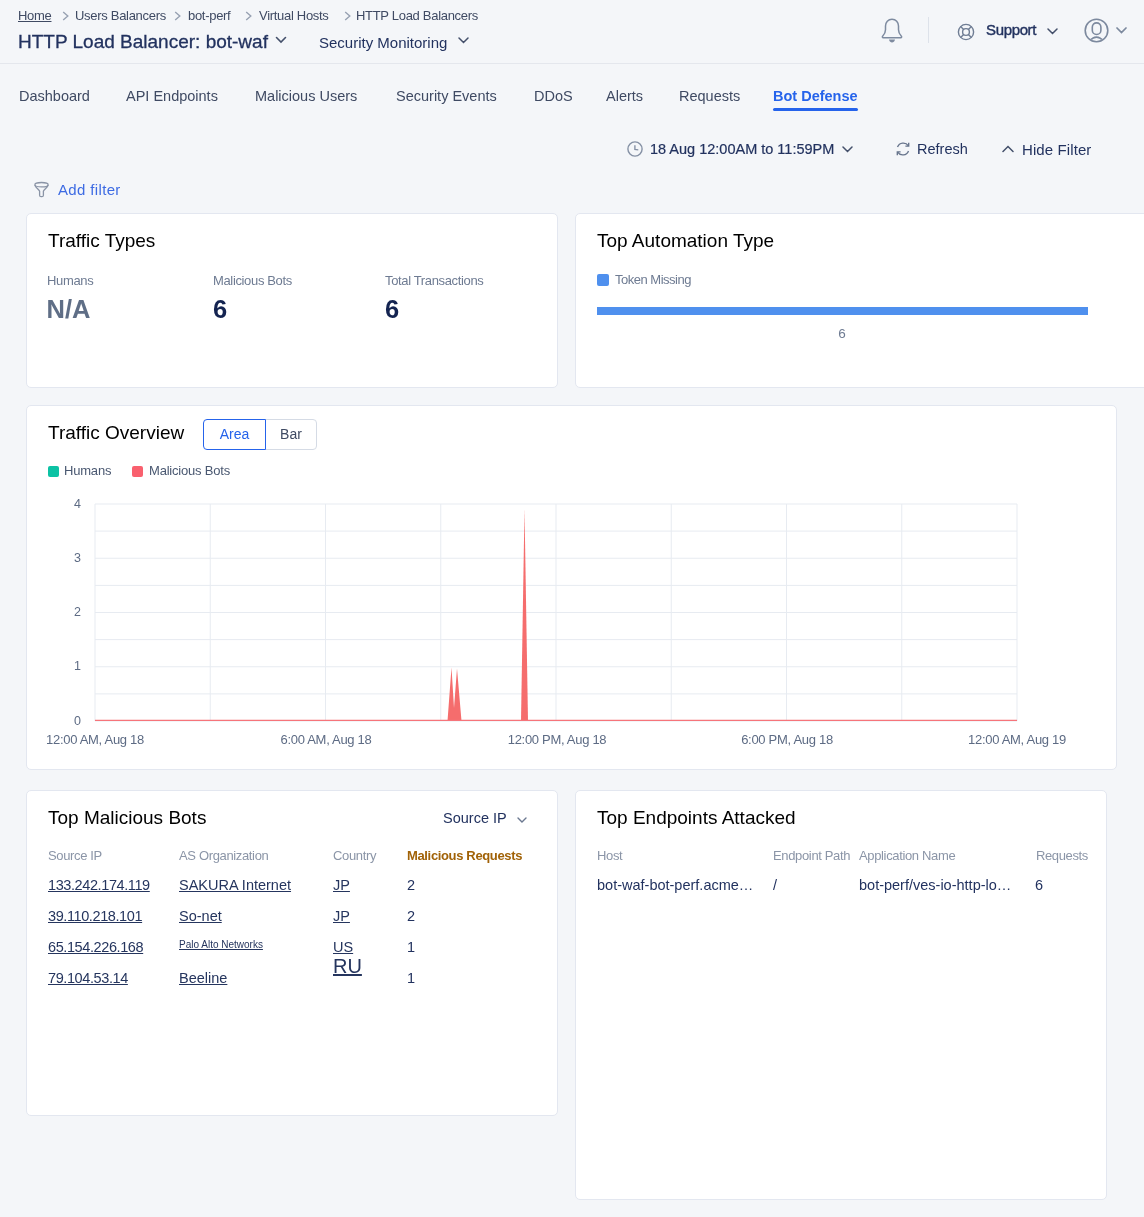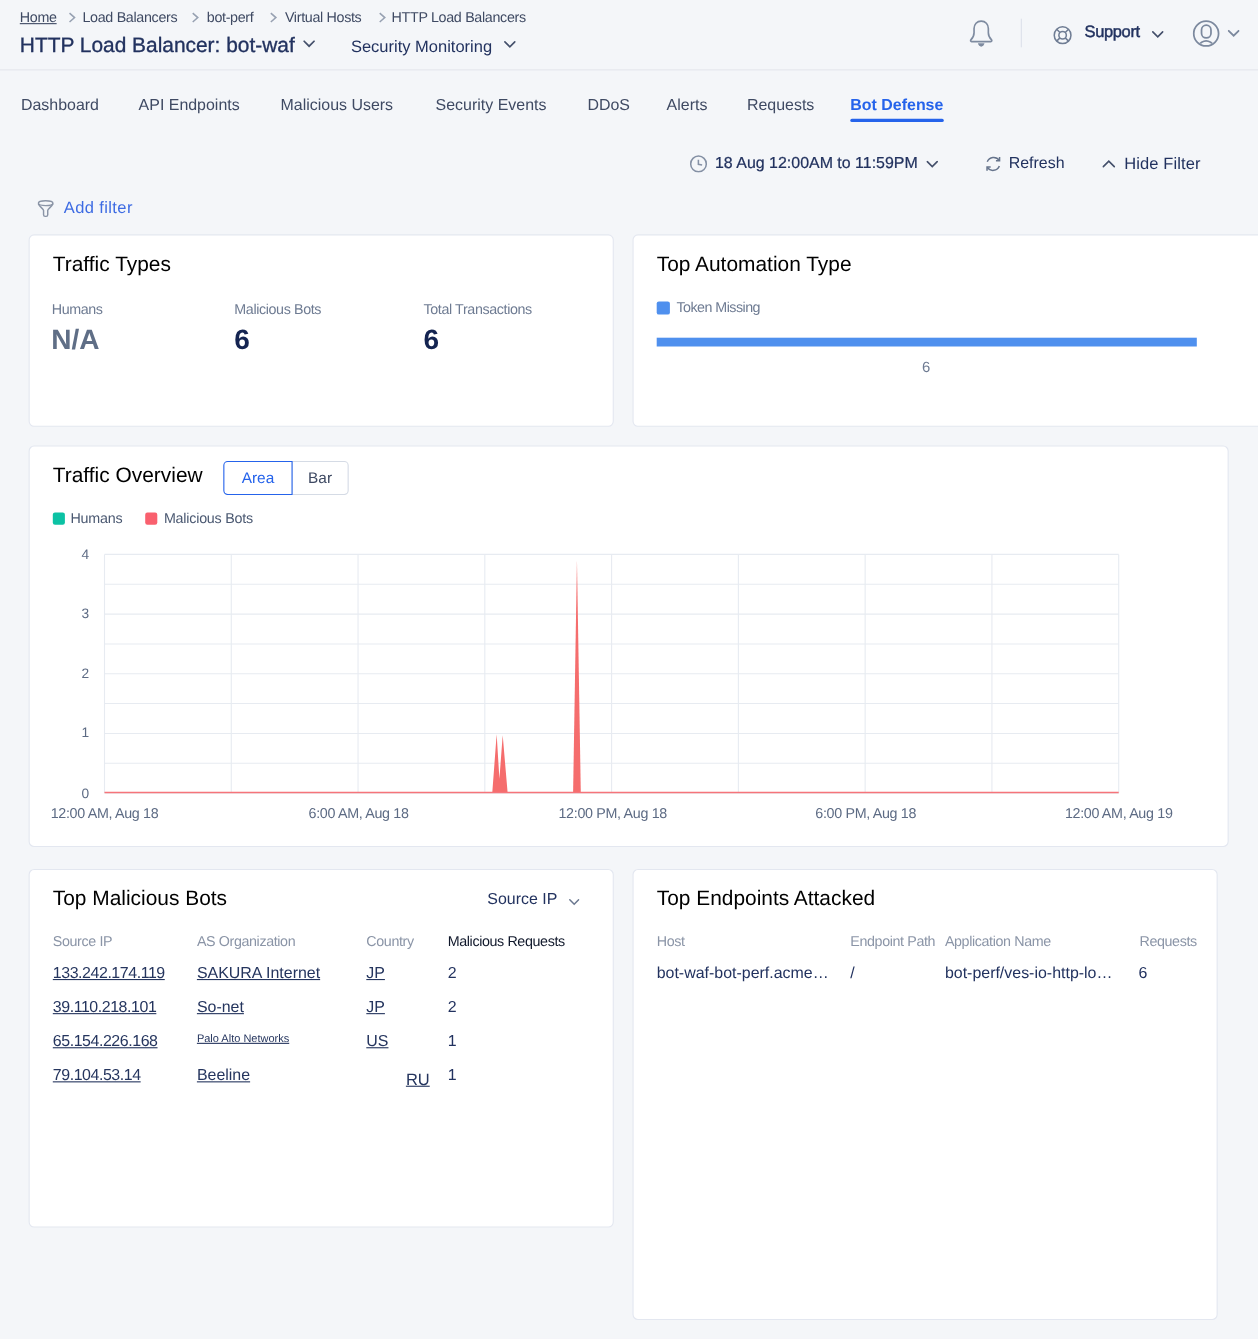--- a/index.html
+++ b/index.html
@@ -15,21 +15,21 @@
 </head>
 <body>
 
 <div class="abs" style="left:0;top:0;width:1144px;height:64px;border-bottom:1px solid #e4e7ed;">
 
   <div class="abs" style="top:8px;font-size:13px;letter-spacing:-0.3px;color:#3f4a63;">
     <span class="abs" style="left:18px;text-decoration:underline;white-space:nowrap;">Home</span>
     <svg class="abs" style="left:62px;top:3px;" width="7" height="10" viewBox="0 0 7 10">
         <path d="M1.2 1 L5.8 5 L1.2 9" fill="none" stroke="#97a1b2" stroke-width="1.4"></path>
       </svg>
-    <span class="abs" style="left:75px;white-space:nowrap;">Load Balancers</span>
+    <span class="abs" style="left:75px;white-space:nowrap;">Users Balancers</span>
     <svg class="abs" style="left:174px;top:3px;" width="7" height="10" viewBox="0 0 7 10">
         <path d="M1.2 1 L5.8 5 L1.2 9" fill="none" stroke="#97a1b2" stroke-width="1.4"></path>
       </svg>
     <span class="abs" style="left:188px;white-space:nowrap;">bot-perf</span>
     <svg class="abs" style="left:245px;top:3px;" width="7" height="10" viewBox="0 0 7 10">
         <path d="M1.2 1 L5.8 5 L1.2 9" fill="none" stroke="#97a1b2" stroke-width="1.4"></path>
       </svg>
     <span class="abs" style="left:259px;white-space:nowrap;">Virtual Hosts</span>
     <svg class="abs" style="left:344px;top:3px;" width="7" height="10" viewBox="0 0 7 10">
         <path d="M1.2 1 L5.8 5 L1.2 9" fill="none" stroke="#97a1b2" stroke-width="1.4"></path>
@@ -191,40 +191,40 @@
 <div class="card" style="left:26px;top:790px;width:532px;height:326px;">
   <div class="ctitle">Top Malicious Bots</div>
   <div class="abs navy" style="left:416px;top:19px;font-size:14.5px;">Source IP</div>
   <svg class="abs" style="left:490px;top:26px;" width="10" height="7" viewBox="0 0 10 7">
       <path d="M1 1 L5 5 L9 1" fill="none" stroke="#6b7890" stroke-width="1.4" stroke-linecap="round"></path>
     </svg>
 
   <div class="abs" style="left:21px;top:57px;font-size:13px;letter-spacing:-0.35px;color:#8b95a7;">Source IP</div>
   <div class="abs" style="left:152px;top:57px;font-size:13px;letter-spacing:-0.35px;color:#8b95a7;">AS Organization</div>
   <div class="abs" style="left:306px;top:57px;font-size:13px;letter-spacing:-0.35px;color:#8b95a7;">Country</div>
-  <div class="abs" style="left:380px;top:57px;font-size:13px;letter-spacing:-0.35px;color:#0f172a;">Malicious Requests</div>
+  <div class="abs" style="left:380px;top:57px;font-size:13px;letter-spacing:-0.35px;color:#a16207;font-weight:bold;">Malicious Requests</div>
 
   <div class="abs" style="left:21px;top:86px;font-size:14.5px;letter-spacing:-0.4px;"><a class="dk">133.242.174.119</a></div>
   <div class="abs" style="left:152px;top:86px;font-size:14.5px;"><a class="dk">SAKURA Internet</a></div>
   <div class="abs" style="left:306px;top:86px;font-size:14.5px;"><a class="dk">JP</a></div>
   <div class="abs navy" style="left:380px;top:86px;font-size:14.5px;">2</div>
 
   <div class="abs" style="left:21px;top:117px;font-size:14.5px;letter-spacing:-0.4px;"><a class="dk">39.110.218.101</a></div>
   <div class="abs" style="left:152px;top:117px;font-size:14.5px;"><a class="dk">So-net</a></div>
   <div class="abs" style="left:306px;top:117px;font-size:14.5px;"><a class="dk">JP</a></div>
   <div class="abs navy" style="left:380px;top:117px;font-size:14.5px;">2</div>
 
   <div class="abs" style="left:21px;top:148px;font-size:14.5px;letter-spacing:-0.4px;"><a class="dk">65.154.226.168</a></div>
   <div class="abs" style="left:152px;top:148px;font-size:10px;"><a class="dk">Palo Alto Networks</a></div>
   <div class="abs" style="left:306px;top:148px;font-size:14.5px;"><a class="dk">US</a></div>
   <div class="abs navy" style="left:380px;top:148px;font-size:14.5px;">1</div>
 
   <div class="abs" style="left:21px;top:179px;font-size:14.5px;letter-spacing:-0.4px;"><a class="dk">79.104.53.14</a></div>
   <div class="abs" style="left:152px;top:179px;font-size:14.5px;"><a class="dk">Beeline</a></div>
-  <div class="abs" style="left:306px;top:182px;font-size:15px;margin-left:36px;"><a class="dk">RU</a></div>
+  <div class="abs" style="left:306px;top:164px;font-size:20px;"><a class="dk">RU</a></div>
   <div class="abs navy" style="left:380px;top:179px;font-size:14.5px;">1</div>
 </div>
 
 <div class="card" style="left:575px;top:790px;width:532px;height:410px;">
   <div class="ctitle">Top Endpoints Attacked</div>
   <div class="abs" style="left:21px;top:57px;font-size:13px;letter-spacing:-0.35px;color:#8b95a7;">Host</div>
   <div class="abs" style="left:197px;top:57px;font-size:13px;letter-spacing:-0.35px;color:#8b95a7;">Endpoint Path</div>
   <div class="abs" style="left:283px;top:57px;font-size:13px;letter-spacing:-0.35px;color:#8b95a7;">Application Name</div>
   <div class="abs" style="left:426px;top:57px;width:86px;text-align:right;font-size:13px;letter-spacing:-0.35px;color:#8b95a7;">Requests</div>
 

